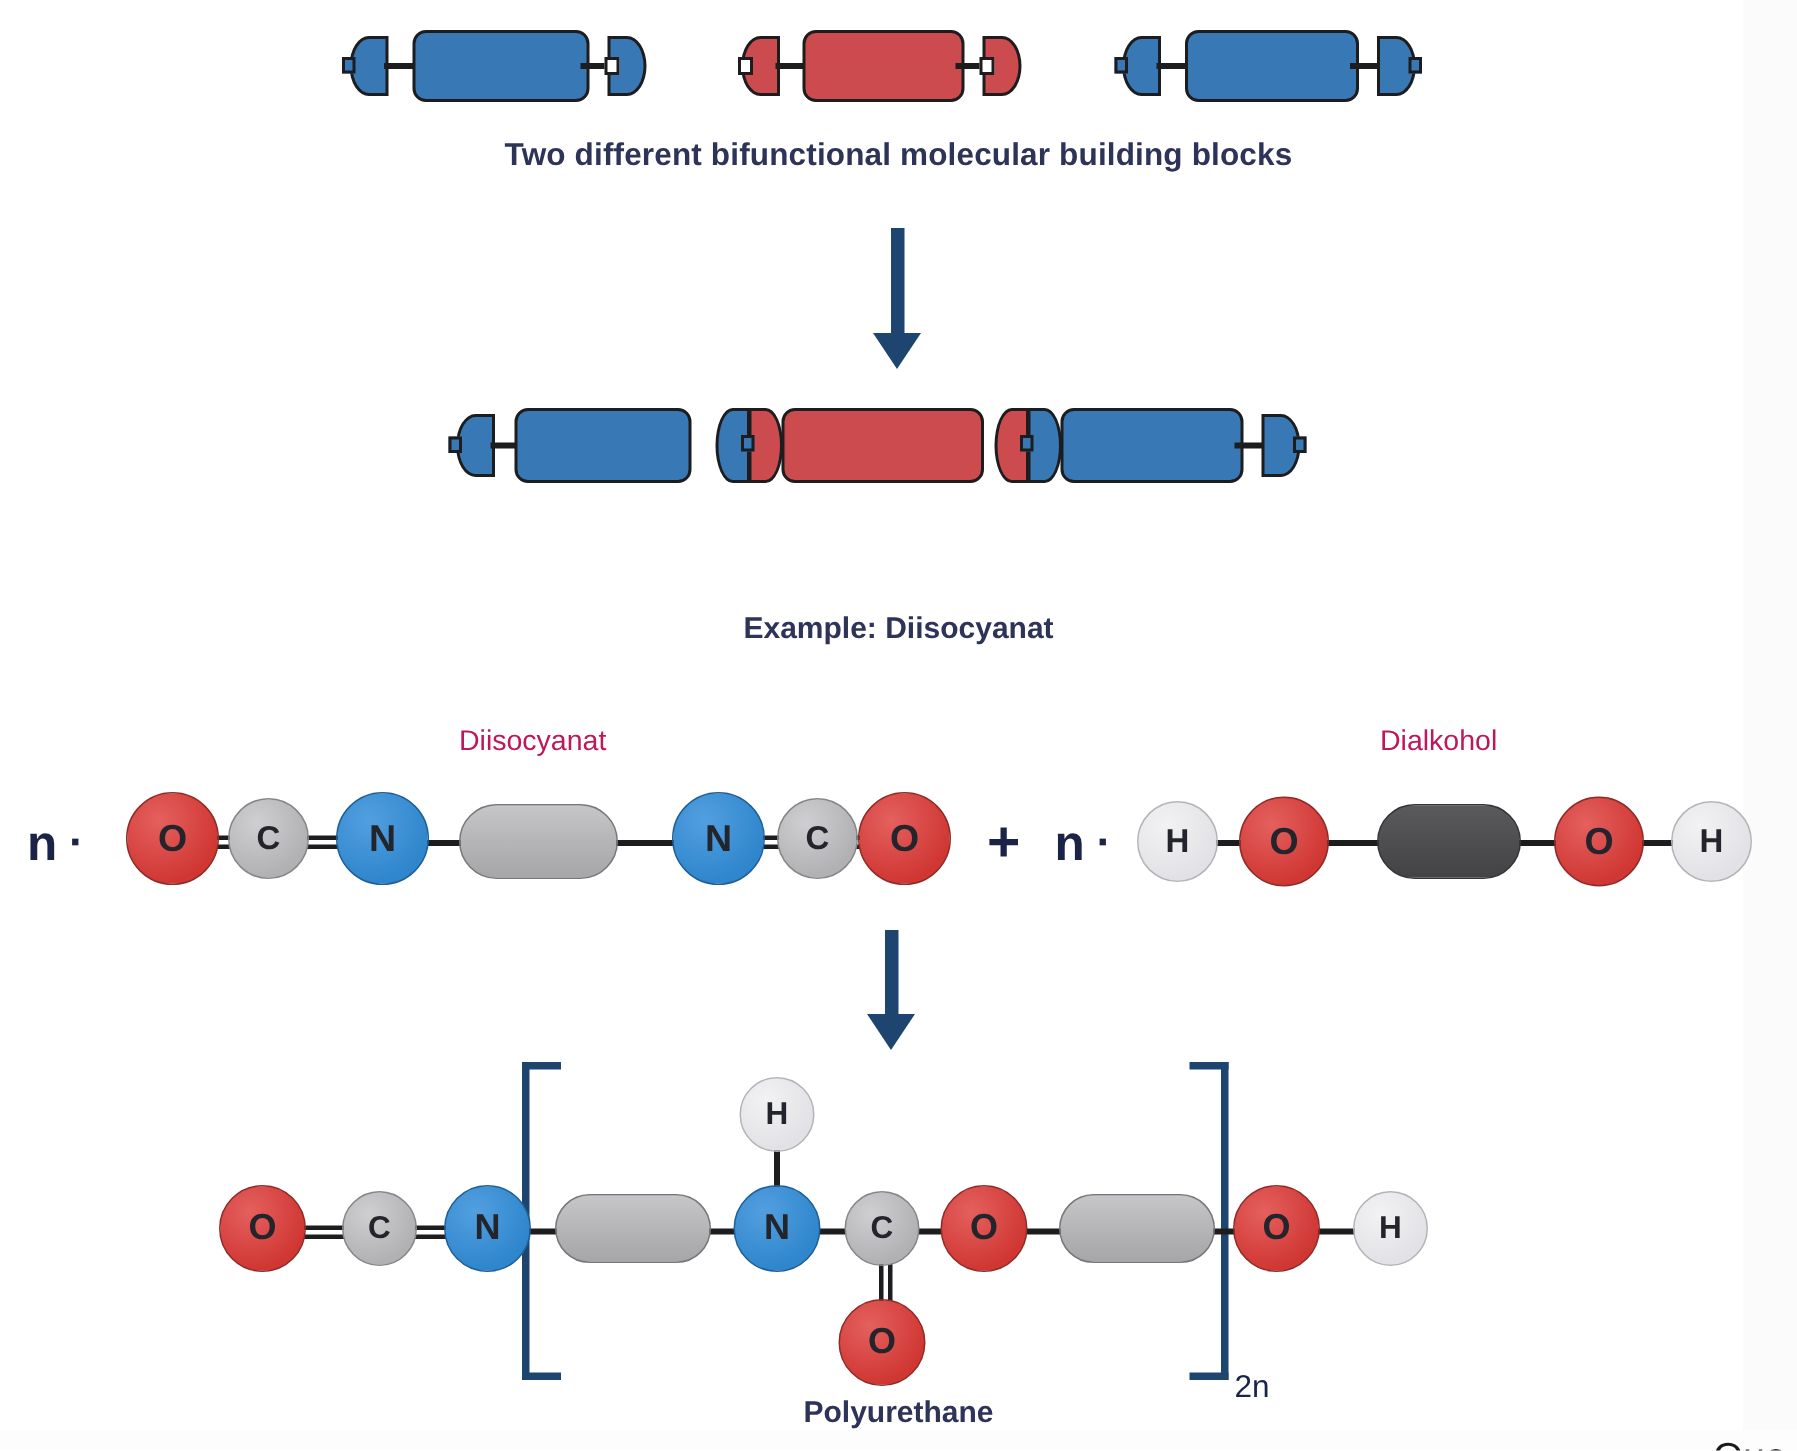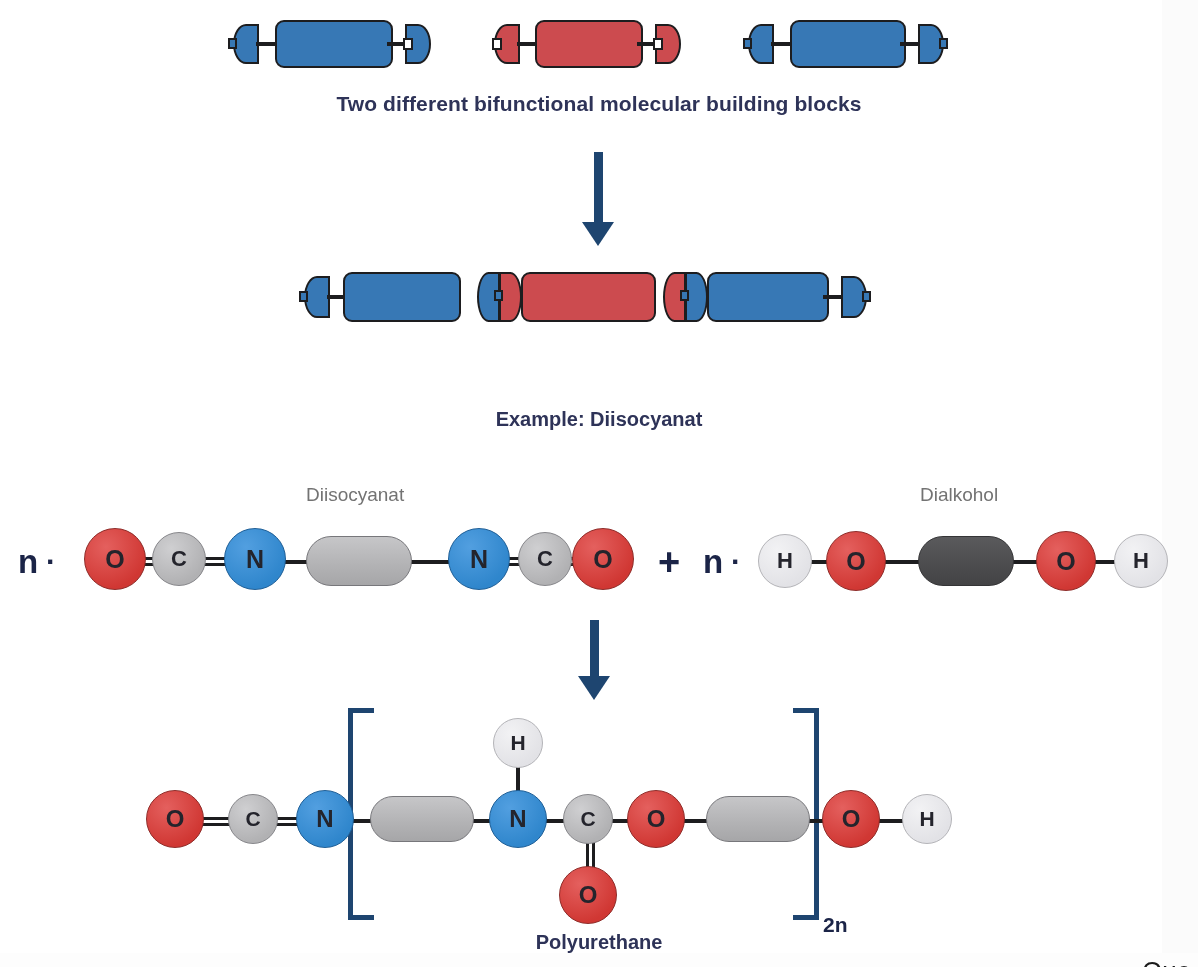--- a/index.html
+++ b/index.html
@@ -36,21 +36,21 @@
     color: #2e3358;
     font-weight: bold;
     white-space: nowrap;
   }
   #caption-blocks   { left: 0; width: 1198px; text-align: center; top: 92px;  font-size: 21px; letter-spacing: .1px; }
   #caption-example  { left: 0; width: 1198px; text-align: center; top: 408px; font-size: 20px; }
   #caption-product  { left: 0; width: 1198px; text-align: center; top: 931px; font-size: 20px; }
 
   .sub-label {
     position: absolute;
-    color: #737373;
+    color: #be185d;
     font-size: 19px;
     font-weight: normal;
     white-space: nowrap;
   }
 
   .corner-text {
     position: absolute;
     color: #1a1a1a;
     font-size: 26px;
     font-weight: normal;
@@ -193,21 +193,21 @@
     border: 5px solid #1e4570;
     box-sizing: border-box;
     width: 26px;
   }
   .bracket.open  { border-right: none; }
   .bracket.close { border-left: none; }
 
   .subscript {
     position: absolute;
     color: #1b2447;
-    font-weight: bold;
+    font-weight: normal;
     font-size: 21px;
     white-space: nowrap;
   }
 </style>
 </head>
 <body>
 
 <div class="right-band"></div>
 <div class="bottom-band"></div>
 

